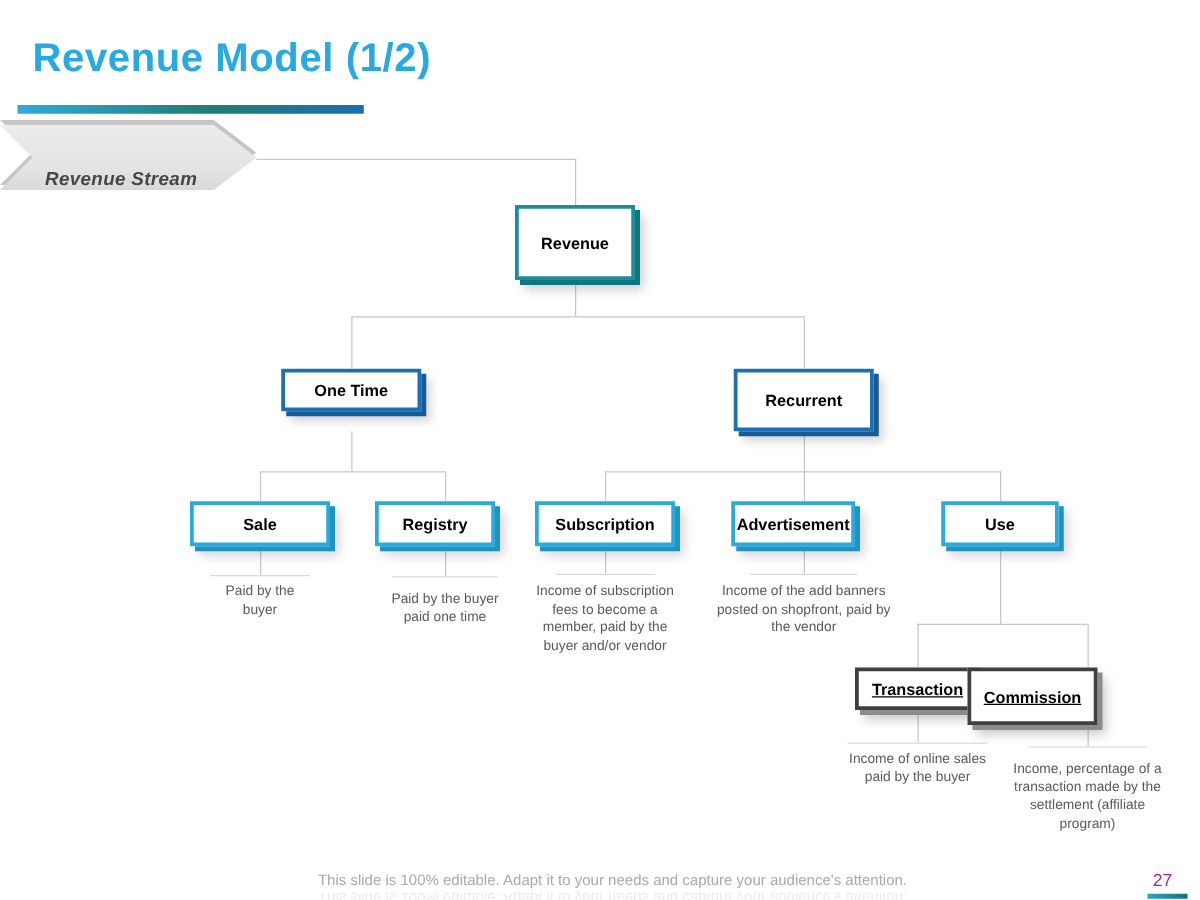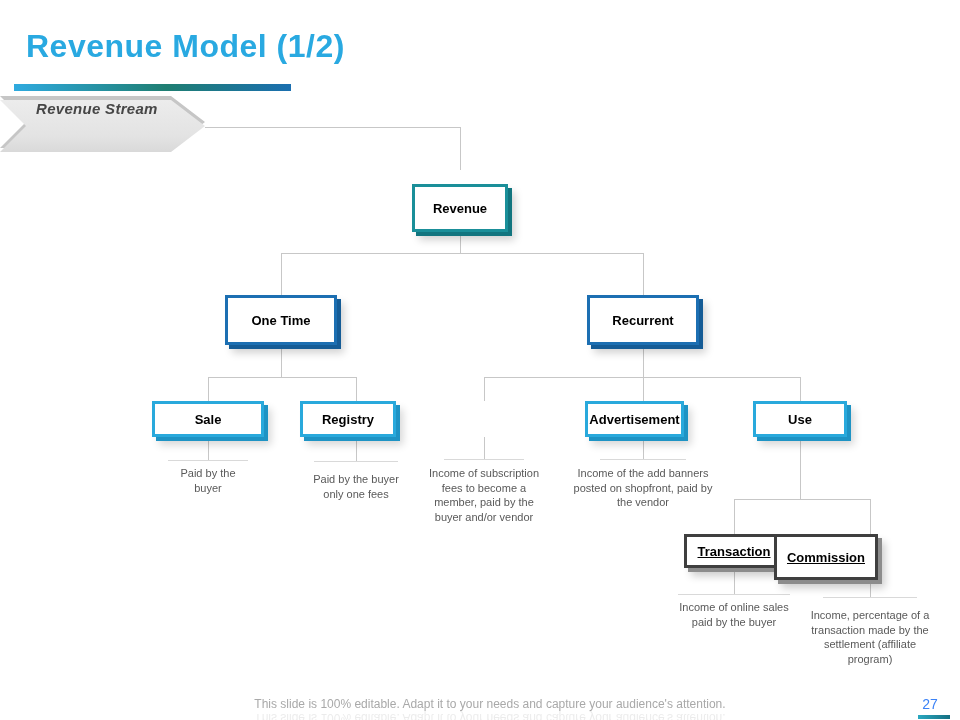--- a/index.html
+++ b/index.html
@@ -16,21 +16,21 @@
     background:linear-gradient(90deg,#2FAADF 0%, #1F7E72 55%, #1B6FB0 100%);
   }
   .banner-back {
     position:absolute; left:0; top:96px; width:205px; height:52px; background:#c6c6c6;
     clip-path:polygon(0 0, calc(100% - 34px) 0, 100% 50%, calc(100% - 34px) 100%, 0 100%, 26px 50%);
   }
   .banner {
     position:absolute; left:0; top:100px; width:205px; height:52px;
     background:linear-gradient(180deg,#ececec 0%, #e3e3e3 70%, #d9d9d9 100%);
     clip-path:polygon(0 0, calc(100% - 34px) 0, 100% 50%, calc(100% - 34px) 100%, 0 100%, 26px 50%);
-    display:flex; align-items:flex-start;
+    display:flex; align-items:flex-end;
   }
   .banner span {
     padding-left:36px; font-size:15px; font-weight:bold; font-style:italic; color:#464646;
     letter-spacing:.3px;
   }
   .line { position:absolute; background:#c7c7c7; }
   .platform { position:absolute; height:1px; background:#d9d9d9; }
   .node {
     position:absolute; box-sizing:border-box; background:#ffffff;
     display:flex; align-items:center; justify-content:center;
@@ -47,21 +47,21 @@
     position:absolute; left:0; right:0; top:697px; text-align:center;
     font-size:12px; color:#a9a9a9;
   }
   .footer-reflection {
     position:absolute; left:0; right:0; top:711px; height:9px; overflow:hidden;
     opacity:.22; pointer-events:none;
   }
   .footer-reflection > div { transform:scaleY(-1); text-align:center; font-size:12px; color:#a9a9a9; }
   .page-number {
     position:absolute; left:912px; top:696px; width:36px; text-align:center;
-    font-size:14px; color:#3b82f6;
+    font-size:14px; color:#a21caf;
   }
   .page-accent {
     position:absolute; left:918px; top:715px; width:32px; height:4px;
     background:linear-gradient(90deg,#2AA8C0,#156F82);
   }
 </style>
 </head>
 <body>
 
 <div class="slide">
@@ -100,32 +100,33 @@
   <div class="line" style="left:643px;top:437px;width:1px;height:22px"></div>
   <div class="line" style="left:734px;top:568px;width:1px;height:26px"></div>
   <div class="line" style="left:870px;top:568px;width:1px;height:29px"></div>
   <div class="platform" style="left:168px;top:460px;width:80px"></div>
   <div class="platform" style="left:314px;top:461px;width:84px"></div>
   <div class="platform" style="left:444px;top:459px;width:80px"></div>
   <div class="platform" style="left:600px;top:459px;width:86px"></div>
   <div class="platform" style="left:678px;top:594px;width:112px"></div>
   <div class="platform" style="left:823px;top:597px;width:94px"></div>
 
-  <div class="node teal" style="left:412px;top:184px;width:96px;height:48px">Revenue</div>
-  <div class="node blue" style="left:225px;top:295px;width:112px;height:50px">One Time</div>
+  <div class="node teal" style="left:412px;top:164px;width:96px;height:60px">Revenue</div>
+  <div class="node blue" style="left:225px;top:295px;width:112px;height:34px">One Time</div>
   <div class="node blue" style="left:587px;top:295px;width:112px;height:50px">Recurrent</div>
   <div class="node light" style="left:152px;top:401px;width:112px;height:36px">Sale</div>
   <div class="node light" style="left:300px;top:401px;width:96px;height:36px">Registry</div>
+  <div class="node light" style="left:428px;top:401px;width:112px;height:36px">Subscription</div>
   <div class="node light" style="left:585px;top:401px;width:99px;height:36px">Advertisement</div>
   <div class="node light" style="left:753px;top:401px;width:94px;height:36px">Use</div>
   <div class="node dark" style="left:684px;top:534px;width:100px;height:34px">Transaction</div>
   <div class="node dark" style="left:774px;top:534px;width:104px;height:46px">Commission</div>
 
   <div class="desc" style="left:172px;top:466px;width:72px">Paid by the buyer</div>
-  <div class="desc" style="left:303px;top:472px;width:106px">Paid by the buyer only one fees</div>
+  <div class="desc" style="left:303px;top:472px;width:106px">Paid by the buyer paid one time</div>
   <div class="desc" style="left:426px;top:466px;width:116px">Income of subscription fees to become a member, paid by the buyer and/or vendor</div>
   <div class="desc" style="left:565px;top:466px;width:156px">Income of the add banners posted on shopfront, paid by the vendor</div>
   <div class="desc" style="left:670px;top:600px;width:128px">Income of online sales paid by the buyer</div>
   <div class="desc" style="left:810px;top:608px;width:120px">Income, percentage of a transaction made by the settlement (affiliate program)</div>
 
   <div class="footer">This slide is 100% editable. Adapt it to your needs and capture your audience's attention.</div>
   <div class="footer-reflection">
     <div>This slide is 100% editable. Adapt it to your needs and capture your audience's attention.</div>
   </div>
   <div class="page-number">27</div>

